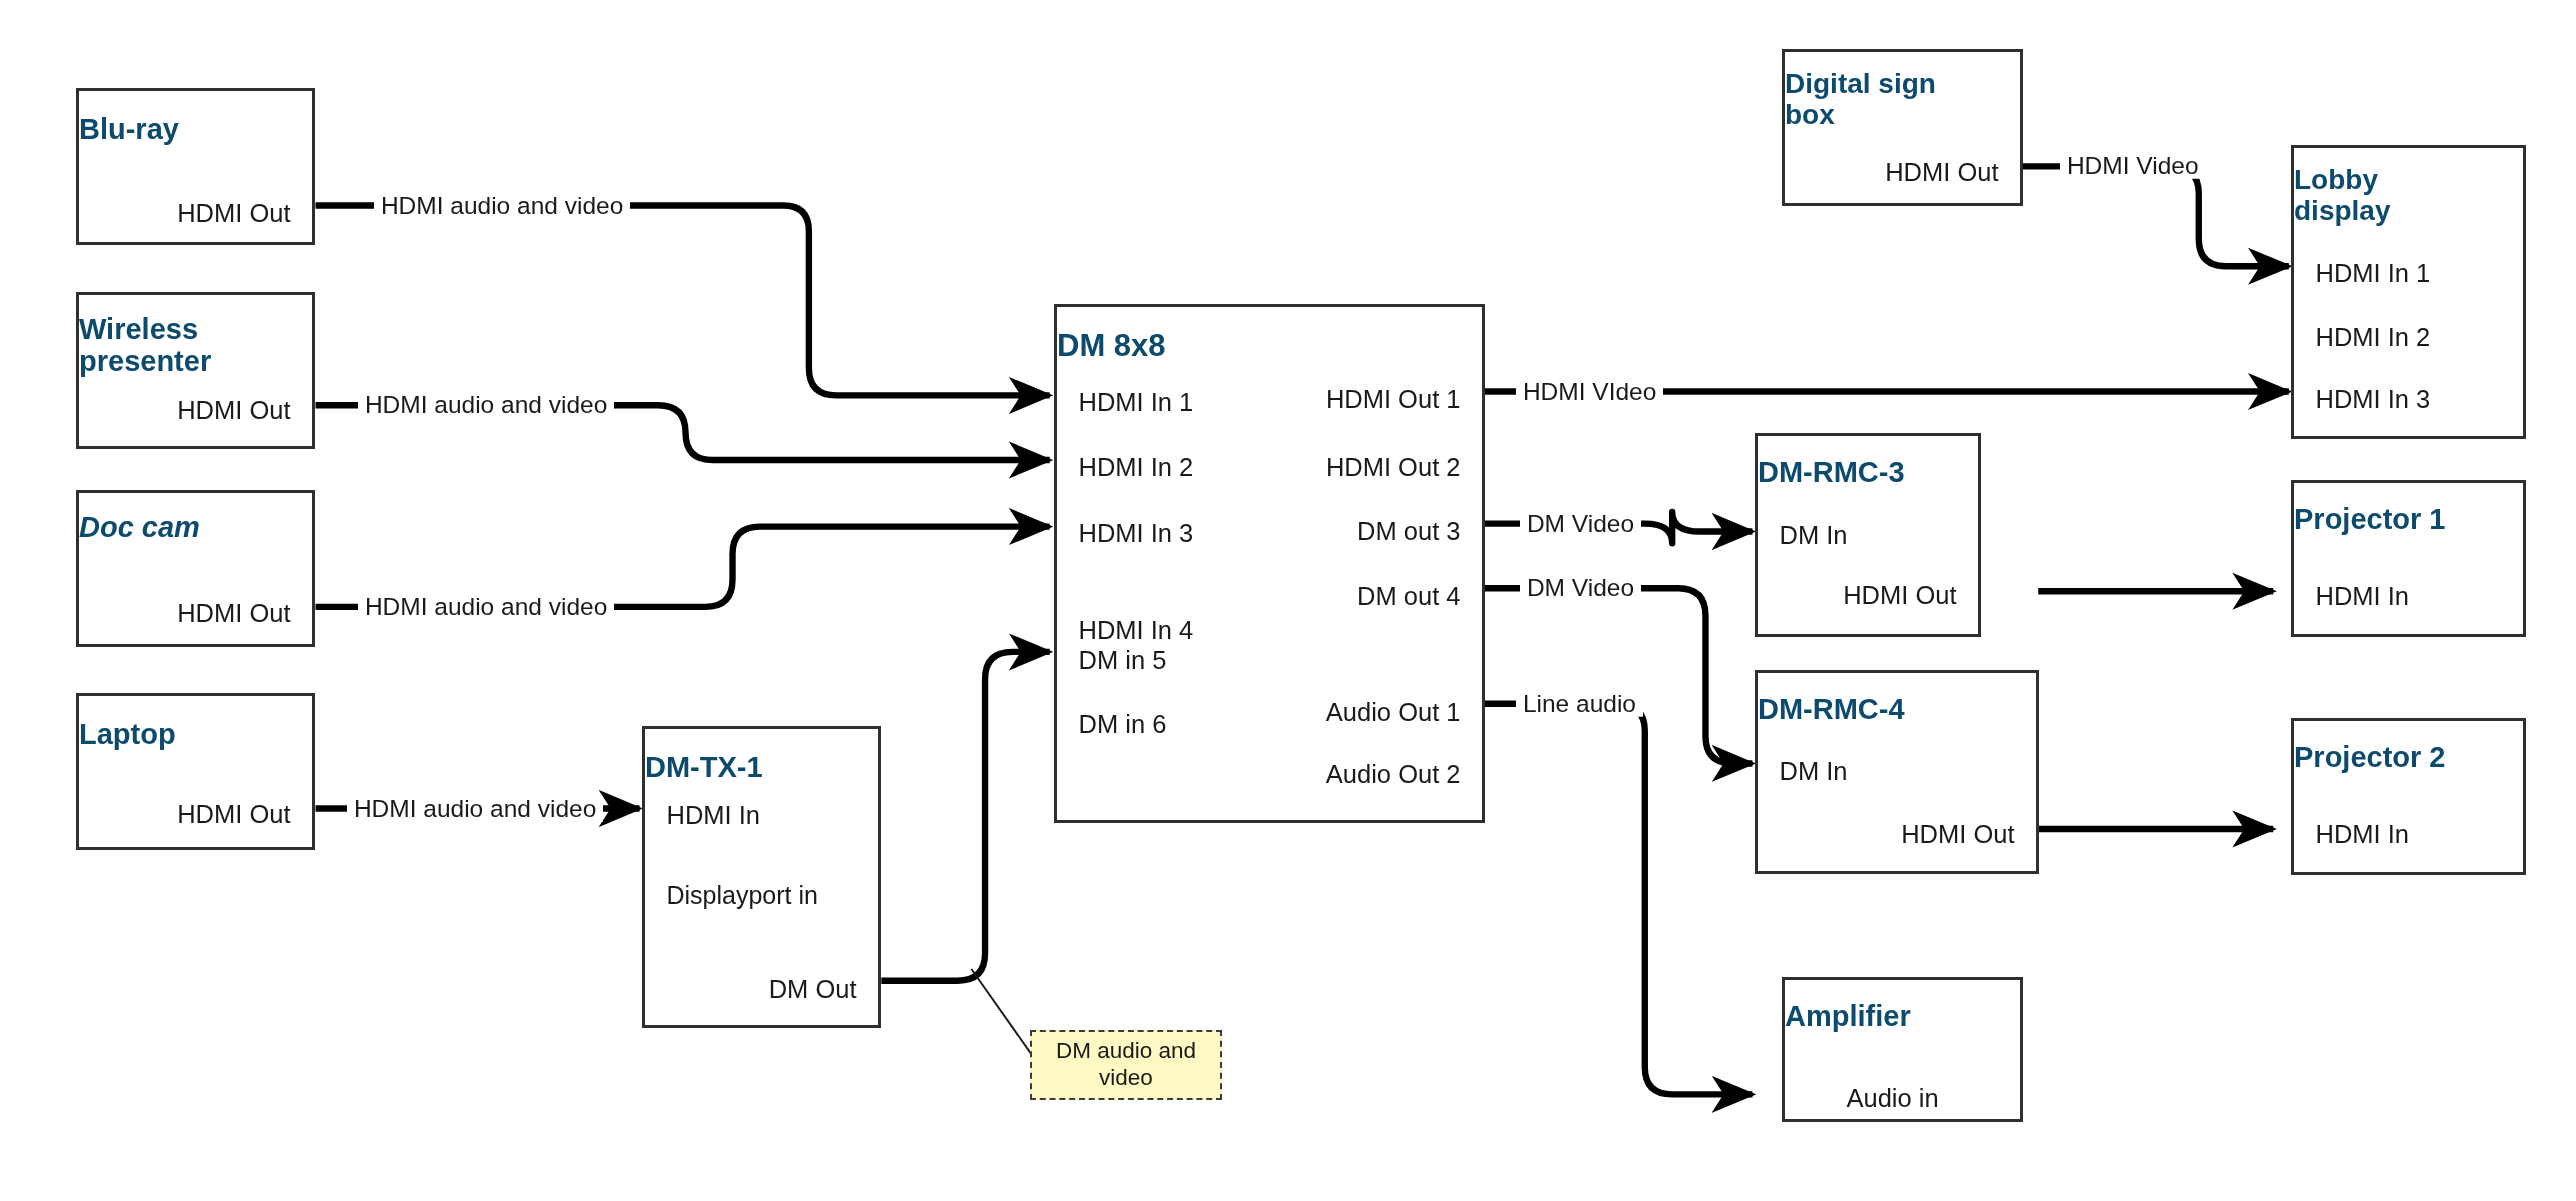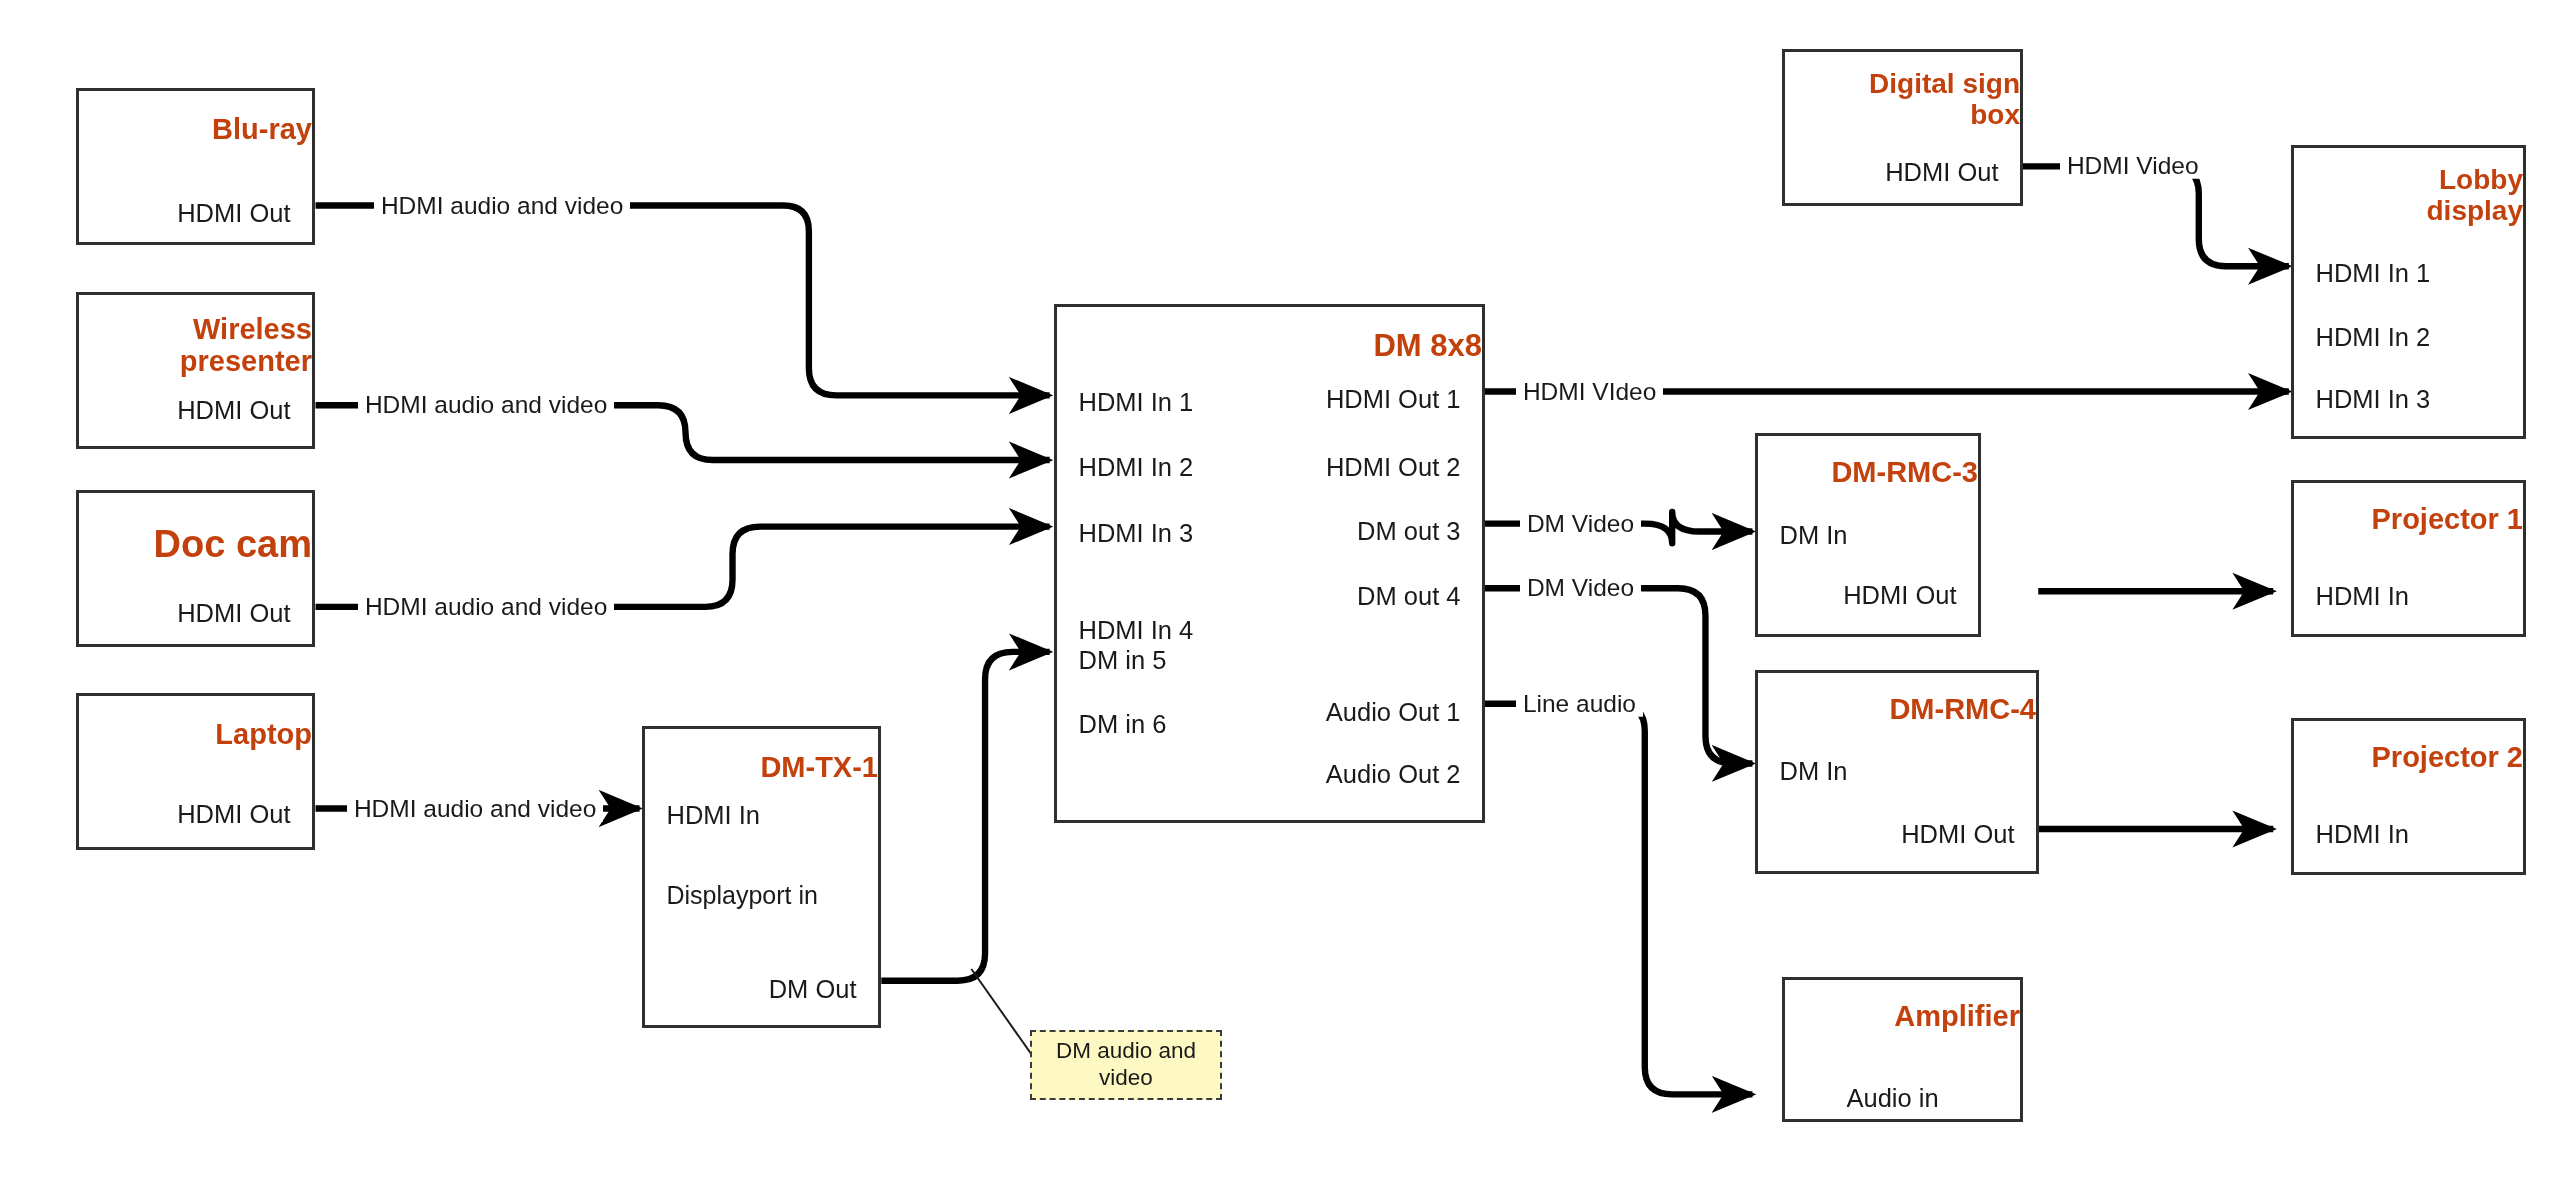--- a/index.html
+++ b/index.html
@@ -13,23 +13,23 @@
 
   .node{
     position:absolute;
     box-sizing:border-box;
     background:#ffffff;
     border:3.9px solid #2f2f2f;
     z-index:3;
   }
   .node .title{
     position:absolute;left:0;right:0;
-    text-align:right;
+    text-align:left;
     font-weight:bold;
-    color:#c2410c;
+    color:#0c4a6e;
     line-height:1.12;
   }
   .port{
     position:absolute;
     color:#1a1a1a;
     white-space:nowrap;
     line-height:1;
   }
   .port.l{left:21.5px;text-align:left;}
   .port.r{right:21.5px;text-align:right;}
@@ -105,21 +105,21 @@
     <div class="port r" style="top:110px;font-size:25.5px;">HDMI Out</div>
   </div>
 
   <div class="node" style="left:76px;top:292px;width:239px;height:157px;">
     <div class="title ml" style="top:17.6px;font-size:29px;white-space:pre-line;">Wireless
 presenter</div>
     <div class="port r" style="top:103px;font-size:25.5px;">HDMI Out</div>
   </div>
 
   <div class="node" style="left:76px;top:490px;width:239px;height:157px;">
-    <div class="title" style="top:30px;font-size:38px;">Doc cam</div>
+    <div class="title" style="top:18px;font-size:29px;font-style:italic;">Doc cam</div>
     <div class="port r" style="top:108px;font-size:25.5px;">HDMI Out</div>
   </div>
 
   <div class="node" style="left:76px;top:693px;width:239px;height:157px;">
     <div class="title" style="top:21.5px;font-size:29px;">Laptop</div>
     <div class="port r" style="top:106px;font-size:25.5px;">HDMI Out</div>
   </div>
 
   <div class="node" style="left:642px;top:726px;width:239px;height:302px;">
     <div class="title" style="top:21.5px;font-size:29px;">DM-TX-1</div>

